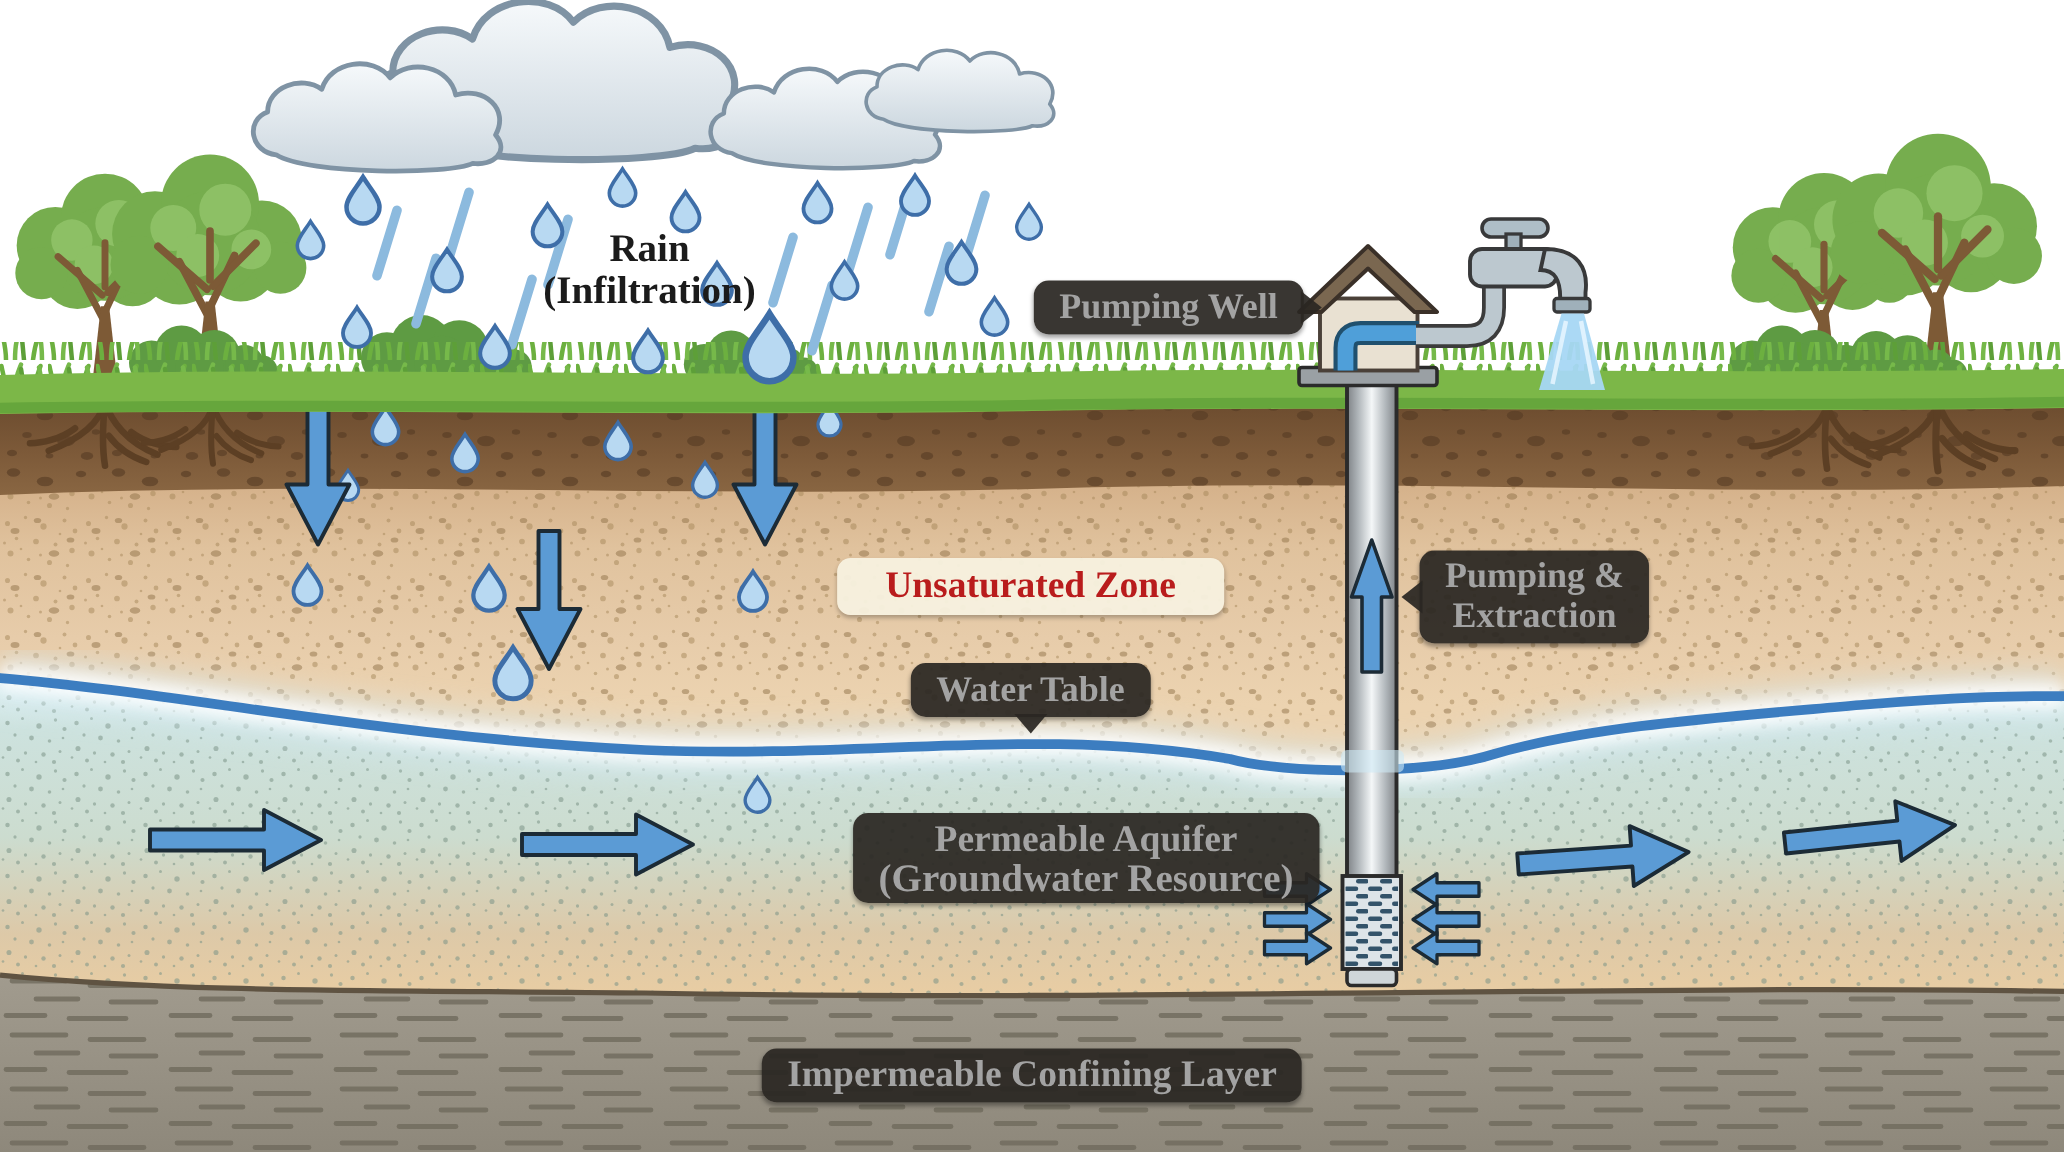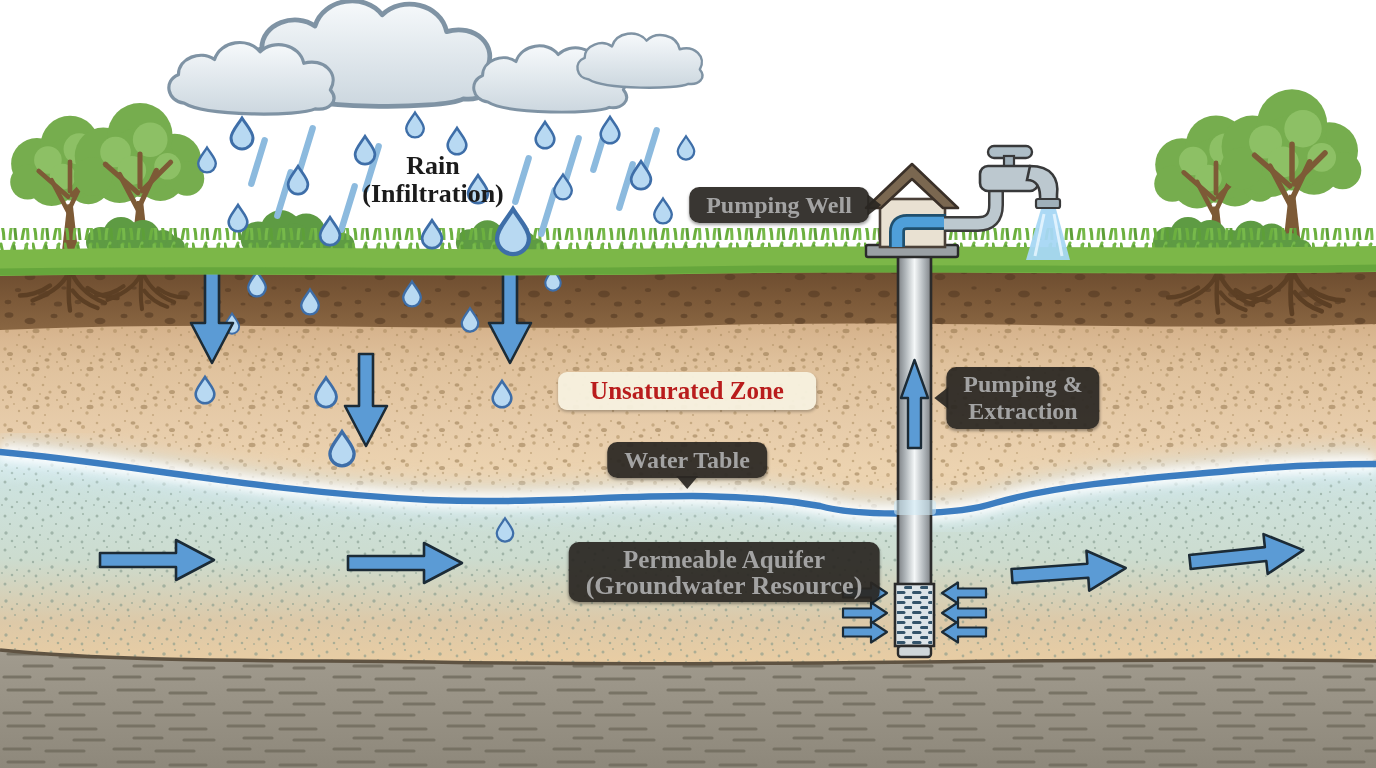--- a/index.html
+++ b/index.html
@@ -414,14 +414,17 @@
 <div class="lbl lbl-dark" style="left:687px;top:460px;">
   <span>Water Table</span>
   <span class="ptr ptr-down"></span>
 </div>
 
 <div class="lbl lbl-dark" style="left:709px;top:572px;font-size:25px;margin-left:15px;">
   <span>Permeable Aquifer</span>
   <span class="sub">(Groundwater Resource)</span>
 </div>
 
+<div class="lbl lbl-dark" style="left:688px;top:717px;font-size:25px;">
+  <span>Impermeable Confining Layer</span>
+</div>
 
 </div>
 
 </body></html>

